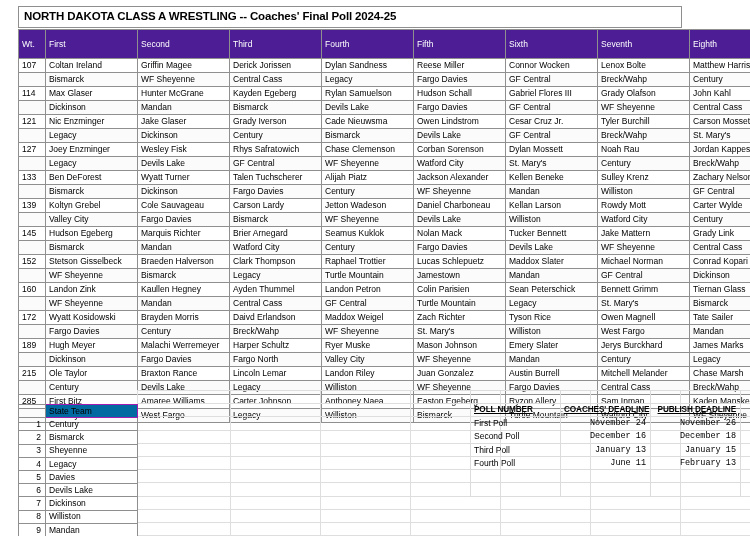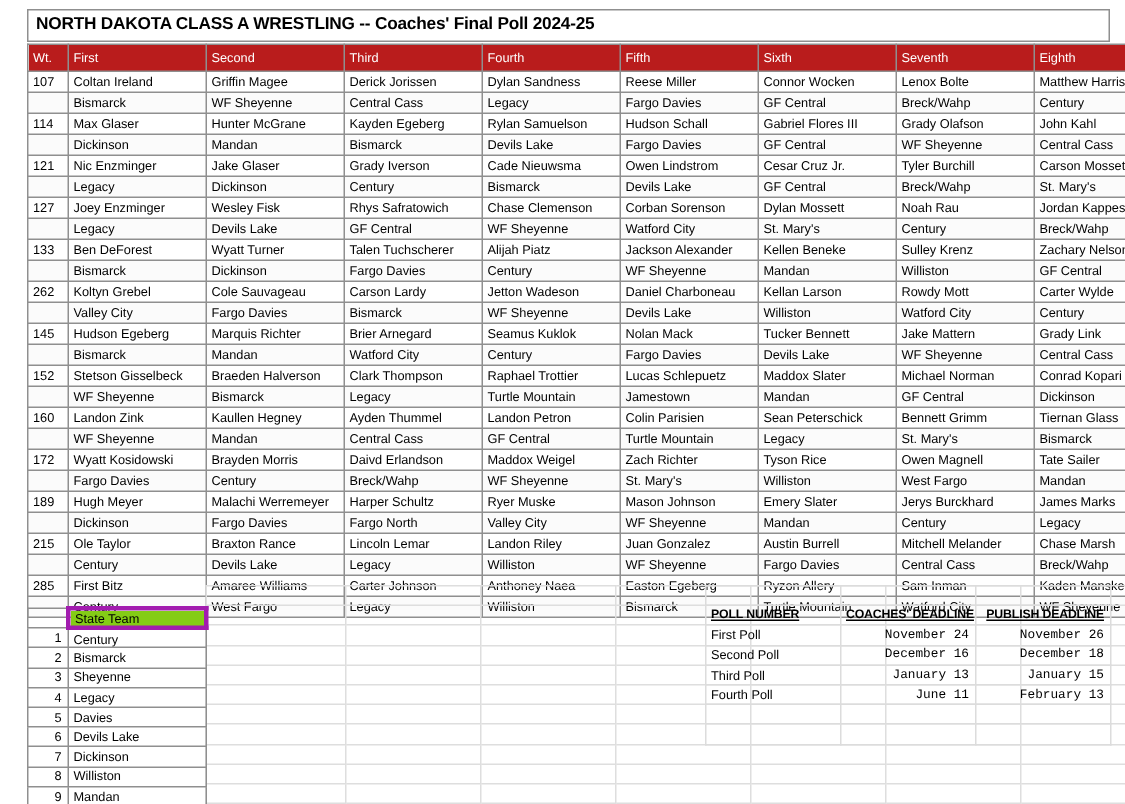--- a/index.html
+++ b/index.html
@@ -23,61 +23,61 @@
     overflow:hidden;
     white-space:nowrap;
     font-weight:normal;
     text-align:left;
     vertical-align:middle;
     border:1px solid #8f8f8f;
   }
 
   
   #titlewrap{position:absolute;left:18px;top:6px;}
-  #titlewrap table{width:722px;}
+  #titlewrap table{width:664px;}
   .title-cell{
     font-size:11.5px;
     font-weight:bold;
     height:21px;
     letter-spacing:-0.15px;
     padding-left:5px;
     border:1px solid #8f8f8f;
   }
 
   
   #mainwrap{position:absolute;left:18px;top:29px;}
   #mainwrap table{width:722px;}
   col.c-wt{width:27px;}
   col.c-name{width:92px;}
 
   thead td{
-    background:#b91c1c;
+    background:#4c1d95;
     color:#ffffff;
     font-size:8.5px;
-    height:18px;
+    height:29px;
     border:1px solid #8f8f8f;
   }
   thead td.h-wt{text-align:left;padding-left:3px;}
 
   td.wt{
     text-align:right;
     padding-right:14px;
   }
   tr.row-alt td{background:#fbfbfb;}
   tr.wt-row td{border-top:1px solid #6e6e6e;}
 
   
   #statewrap{position:absolute;left:18px;top:404px;}
   #statewrap table{width:119px;}
   col.s-rank{width:27px;}
   col.s-team{width:92px;}
   #statewrap td{height:13.2px;}
   #statewrap td.rank{text-align:right;padding-right:4px;}
   #statewrap td.sthead{
-    background:#84cc16;color:#000;border:3px solid #a21caf;
+    background:#0369a1;color:#000;border:1px solid #a21caf;
   }
   #statewrap td.blankrank{border:1px solid #8f8f8f;}
 
   
   #emptygrid{position:absolute;left:137px;top:390px;}
   #emptygrid table{width:603px;}
   #emptygrid td{height:13.2px;border:1px solid #dedede;}
   col.e1{width:93px;}
   col.e2{width:90px;}
 
@@ -244,21 +244,21 @@
             <td>Bismarck</td>
             <td>Dickinson</td>
             <td>Fargo Davies</td>
             <td>Century</td>
             <td>WF Sheyenne</td>
             <td>Mandan</td>
             <td>Williston</td>
             <td>GF Central</td>
           </tr>
           <tr class="wt-row">
-            <td class="wt">262</td>
+            <td class="wt">139</td>
             <td>Koltyn Grebel</td>
             <td>Cole Sauvageau</td>
             <td>Carson Lardy</td>
             <td>Jetton Wadeson</td>
             <td>Daniel Charboneau</td>
             <td>Kellan Larson</td>
             <td>Rowdy Mott</td>
             <td>Carter Wylde</td>
           </tr>
           <tr class="row-alt">

